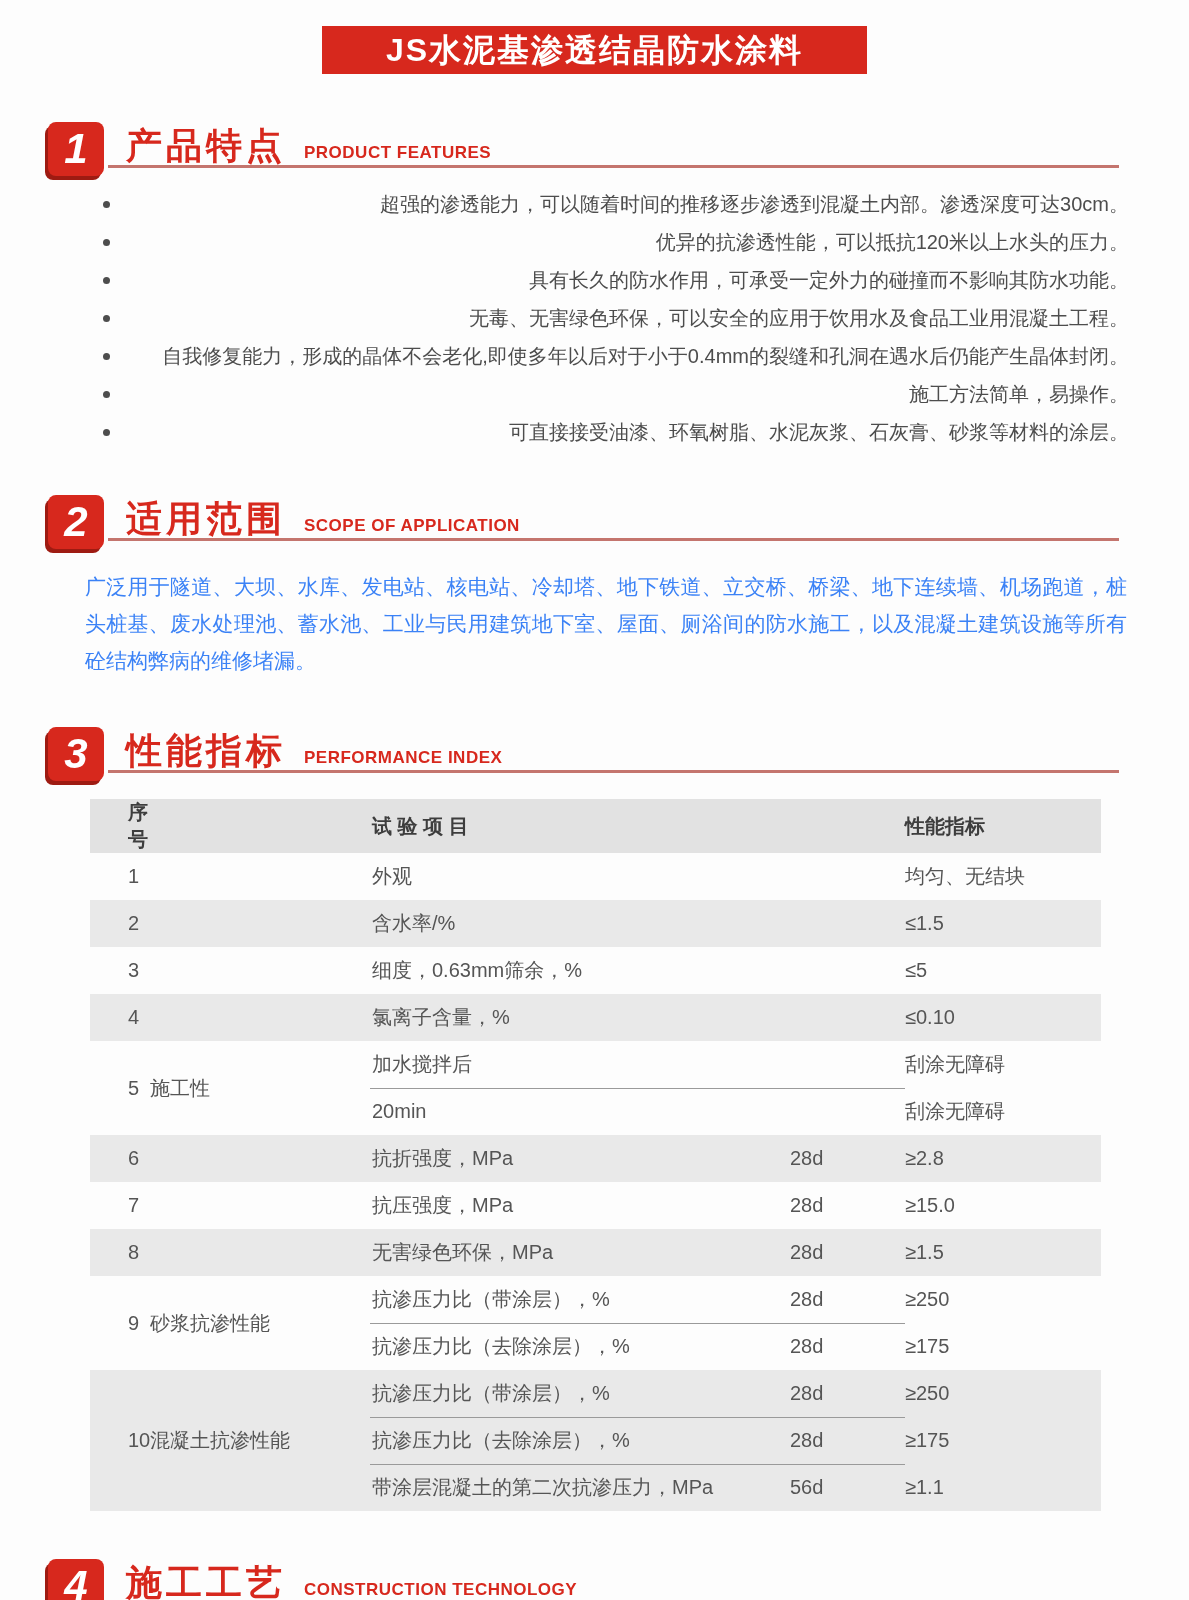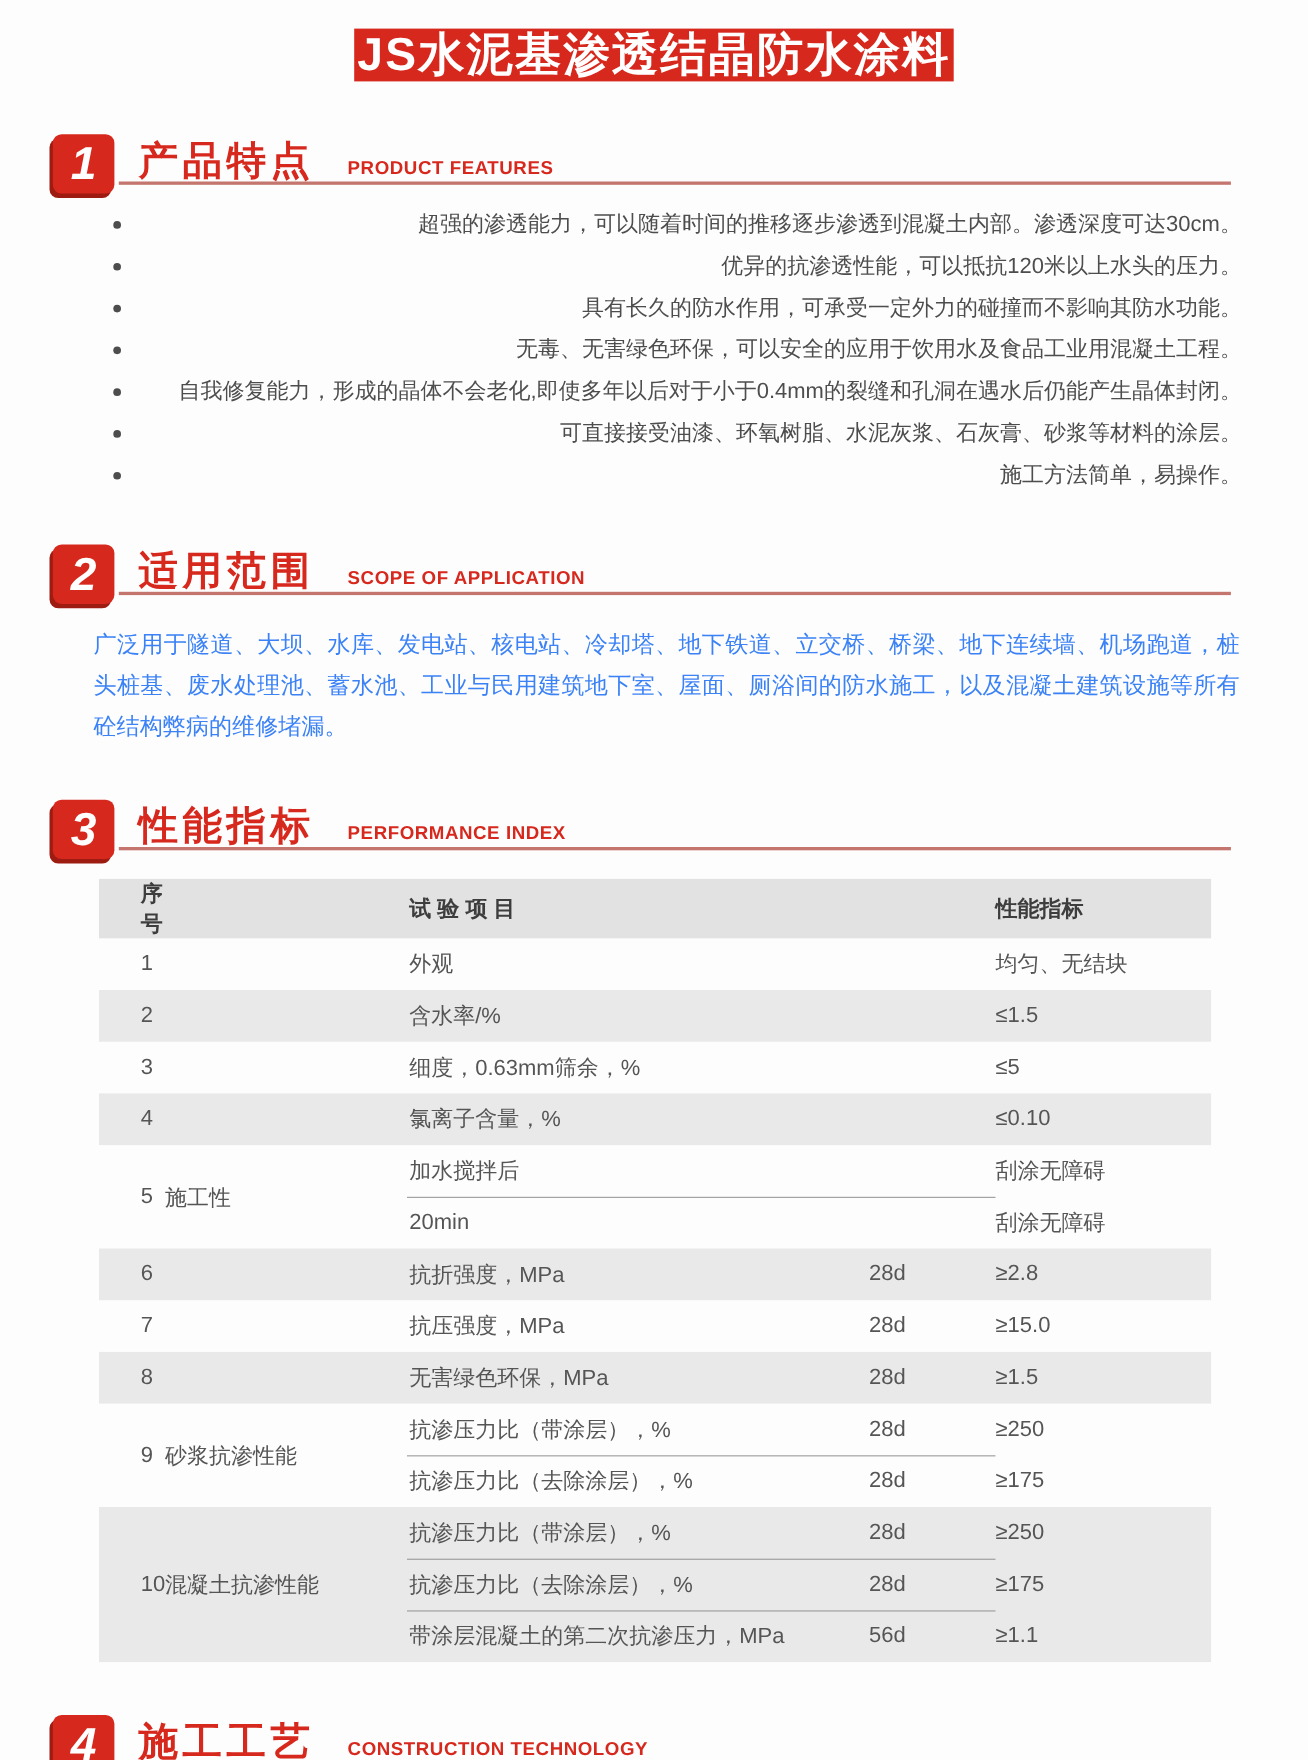--- a/index.html
+++ b/index.html
@@ -15,37 +15,37 @@
     background:#fdfdfd;
     overflow:hidden;
   }
 
   
   .banner {
     margin:26px auto 0 auto;
     width:545px; height:48px;
     background:#d7281d;
     color:#ffffff;
-    font-size:42px; font-weight:bold;
+    font-size:32px; font-weight:bold;
     letter-spacing:2px;
     text-align:center; line-height:48px;
   }
 
   
   .sec-head { position:relative; margin:36px 52px 0 48px; height:62px; }
   .sec-rule { position:absolute; left:60px; right:18px; bottom:4px; height:3px; background:#c4756e; }
   .sec-num {
     position:absolute; left:0; bottom:-4px;
     width:56px; height:54px;
     background:#d7281d; border-radius:8px;
     color:#fff; font-size:42px; font-weight:bold; font-style:italic;
     text-align:center; line-height:54px;
     box-shadow:-3px 4px 0 #9e1b12;
   }
-  .sec-text { position:absolute; left:78px; bottom:8px; display:flex; align-items:flex-end; gap:30px; }
+  .sec-text { position:absolute; left:78px; bottom:8px; display:flex; align-items:flex-end; gap:18px; }
   .sec-title { color:#d7281d; font-size:36px; font-weight:bold; letter-spacing:4px; line-height:1; }
   .sec-sub { color:#d7281d; font-size:17px; font-weight:bold; letter-spacing:0.5px; line-height:1.3; }
 
   
   .bullets { list-style:none; margin:18px 60px 0 100px; padding:0;text-align:right; }
   .bullets li { position:relative; padding-left:22px; font-size:20px; line-height:1.45; margin:9px 0; color:#4d4d4d; }
   .bullets li::before {
     content:""; position:absolute; left:3px; top:11px;
     width:7px; height:7px; border-radius:50%; background:#4d4d4d;
   }
@@ -88,22 +88,22 @@
       <div class="sec-title">产品特点</div>
       <div class="sec-sub">PRODUCT FEATURES</div>
     </div>
   </div>
   <ul class="bullets">
     <li>超强的渗透能力，可以随着时间的推移逐步渗透到混凝土内部。渗透深度可达30cm。</li>
     <li>优异的抗渗透性能，可以抵抗120米以上水头的压力。</li>
     <li>具有长久的防水作用，可承受一定外力的碰撞而不影响其防水功能。</li>
     <li>无毒、无害绿色环保，可以安全的应用于饮用水及食品工业用混凝土工程。</li>
     <li>自我修复能力，形成的晶体不会老化,即使多年以后对于小于0.4mm的裂缝和孔洞在遇水后仍能产生晶体封闭。</li>
+    <li>施工方法简单，易操作。</li>
     <li>可直接接受油漆、环氧树脂、水泥灰浆、石灰膏、砂浆等材料的涂层。</li>
-    <li>施工方法简单，易操作。</li>
   </ul>
 
   <div class="sec-head">
     <div class="sec-rule"></div>
     <div class="sec-num">2</div>
     <div class="sec-text">
       <div class="sec-title">适用范围</div>
       <div class="sec-sub">SCOPE OF APPLICATION</div>
     </div>
   </div>

